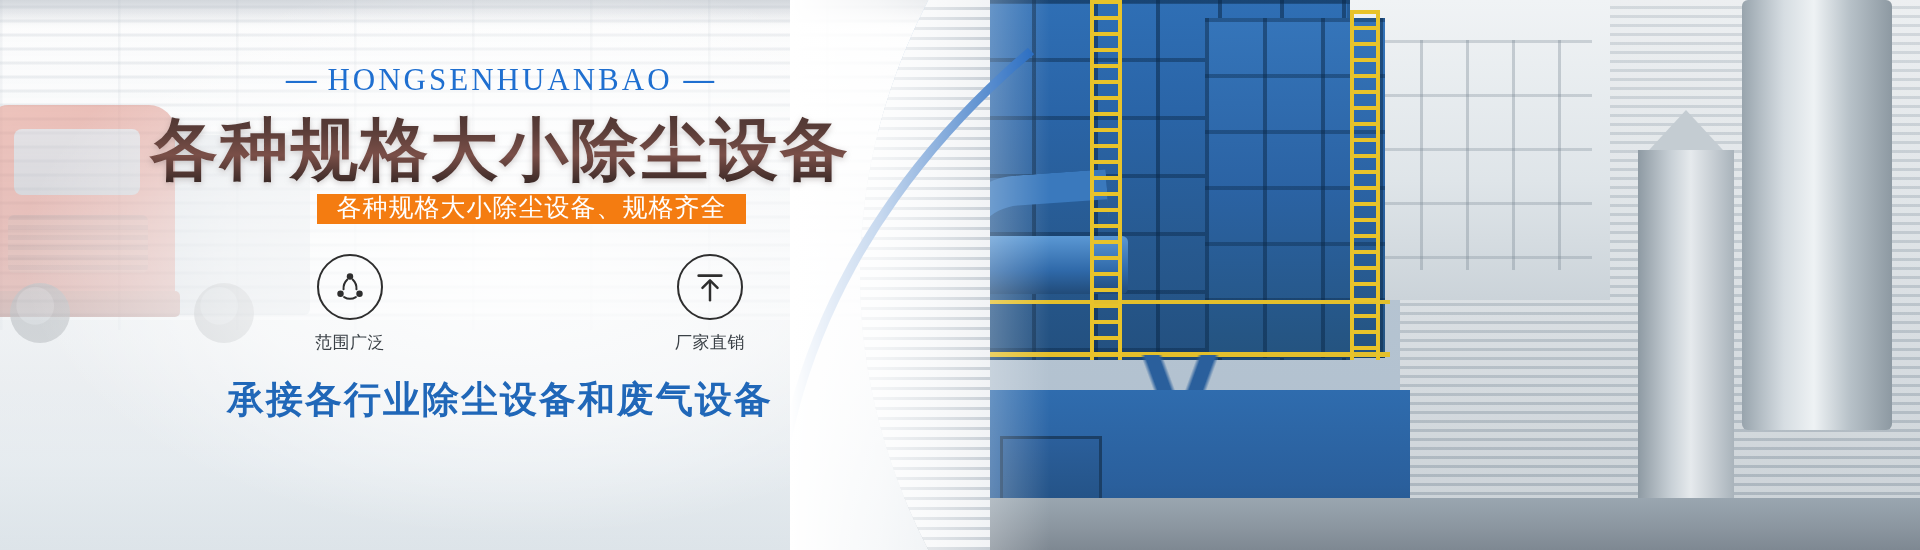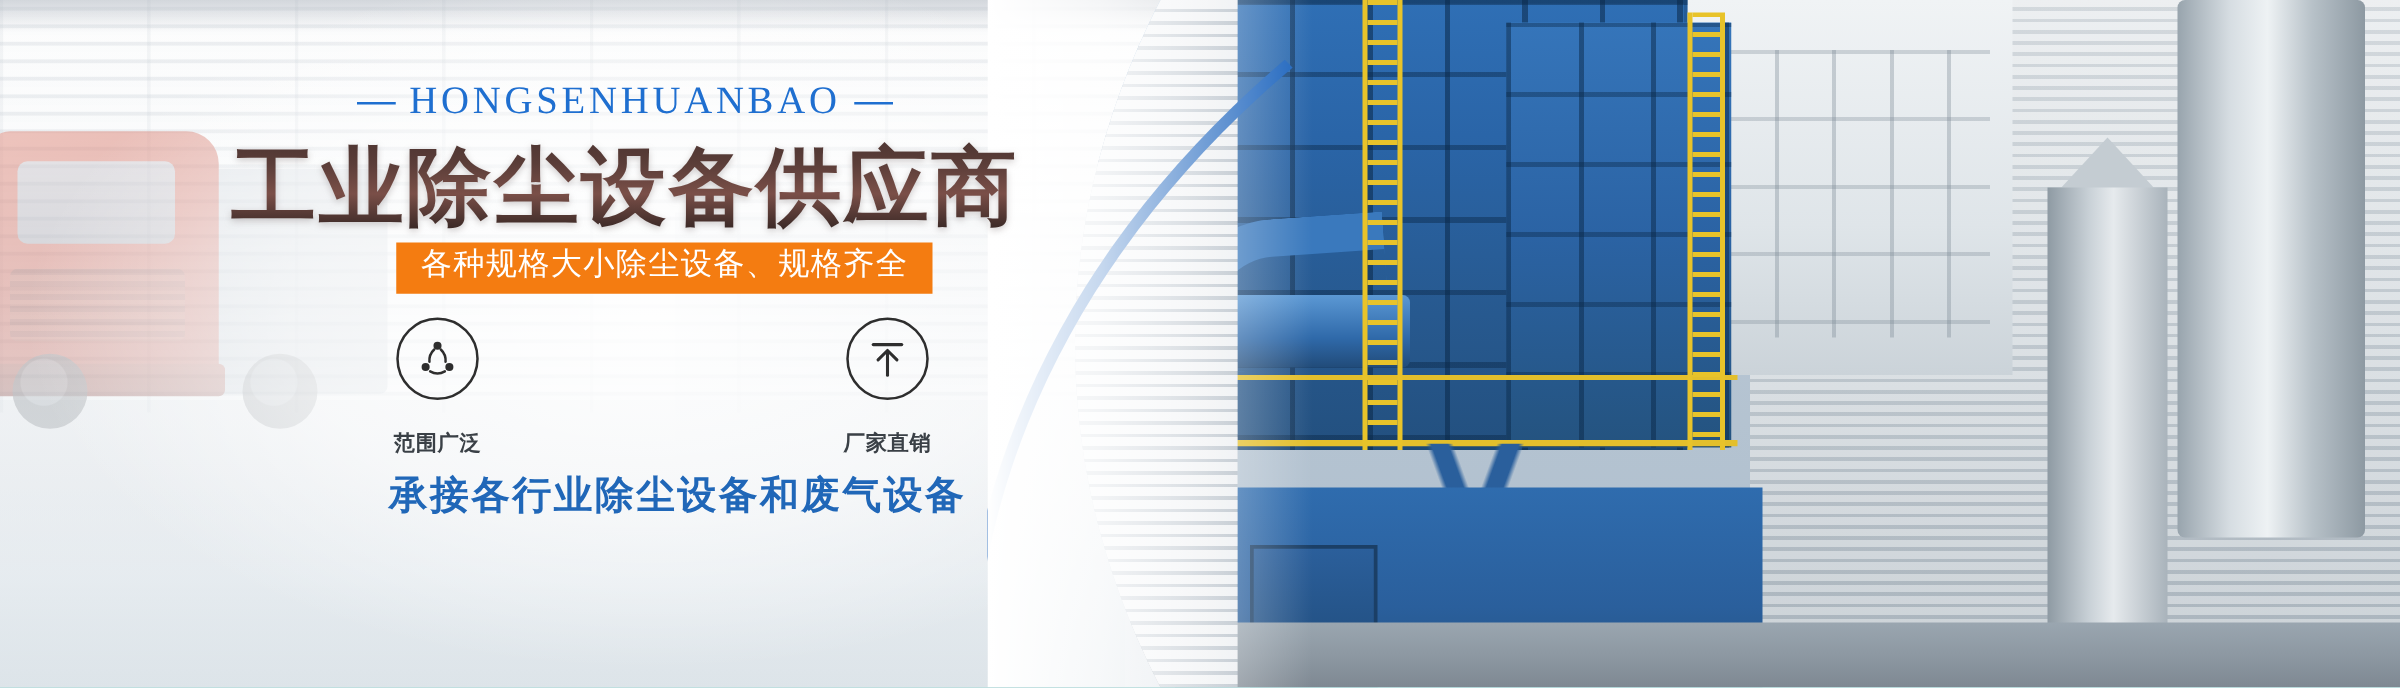--- a/index.html
+++ b/index.html
@@ -9,21 +9,21 @@
   }
   body {
     font-family: "Liberation Sans", "DejaVu Sans", sans-serif;
   }
 
   .banner {
     position: relative;
     width: 1920px;
     height: 550px;
     overflow: hidden;
-    background: #86efac;
+    background: #fde047;
   }
 
   
   .bg-base {
     position: absolute;
     inset: 0;
     background:
       linear-gradient(180deg, #f7f8f9 0%, #eef0f2 40%, #e4e7ea 70%, #dfe3e6 100%);
   }
   
@@ -385,24 +385,24 @@
     -webkit-background-clip: text;
     background-clip: text;
     color: transparent;
     -webkit-text-fill-color: transparent;
     filter: drop-shadow(0 2px 3px rgba(120,110,110,.35));
   }
 
   .subbar {
     position: absolute;
     left: 317px; top: 194px;
-    width: 429px; height: 41px;
+    width: 429px; height: 30px;
     background: #f47c11;
     display: flex;
-    align-items: flex-start;
+    align-items: flex-end;
     justify-content: center;
   }
   .subbar-text {
     color: #ffffff;
     font-size: 25px;
     letter-spacing: 1px;
     white-space: nowrap;
   }
 
   .features {
@@ -420,39 +420,37 @@
     width: 62px; height: 62px;
     margin: 0 auto;
     border: 2.5px solid #2e2e2e;
     border-radius: 50%;
     display: flex;
     align-items: center;
     justify-content: center;
     background: rgba(255,255,255,0.10);
   }
   .feature .flabel {
-    margin-top: 23px;
+    margin-top: 11px;
     font-size: 17px;
     color: #3a4046;
     letter-spacing: .5px;
     white-space: nowrap;
-    font-weight: bold;
   }
 
   .tagline {
     position: absolute;
     left: 0; top: 375px;
     width: 1000px;
     text-align: center;
-    font-size: 31px;
+    font-size: 37px;
     font-weight: bold;
     color: #2067b8;
     letter-spacing: 2px;
     white-space: nowrap;
-    padding-left: 42px;
   }
 </style>
 </head>
 <body>
 
 <div class="banner">
 
   <div class="bg-base"></div>
   <div class="bg-ribs"></div>
   <div class="bg-seams"></div>
@@ -510,21 +508,21 @@
   </div>
 
   <div class="content">
 
     <div class="eyebrow">
       <span class="dash">—</span>
       <span>HONGSENHUANBAO</span>
       <span class="dash">—</span>
     </div>
 
-    <div class="headline">工业除尘设备供应商</div>
+    <div class="headline">各种规格大小除尘设备</div>
 
     <div class="subbar">
       <span class="subbar-text">各种规格大小除尘设备、规格齐全</span>
     </div>
 
     <div class="features">
 
       <div class="feature">
         <div class="circle">
           <svg width="38" height="38" viewBox="0 0 40 40">

